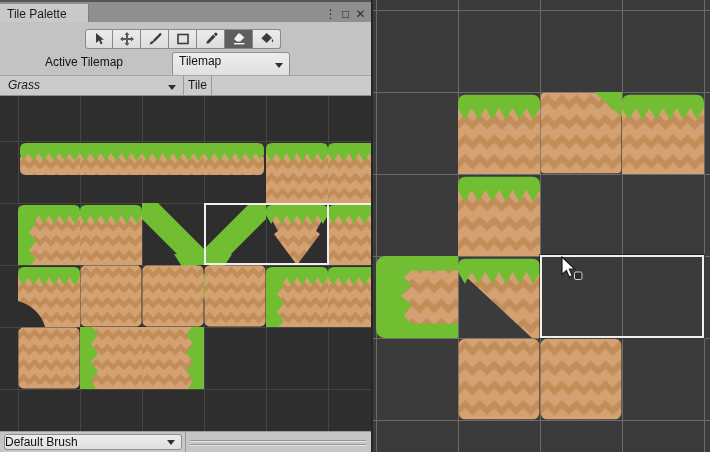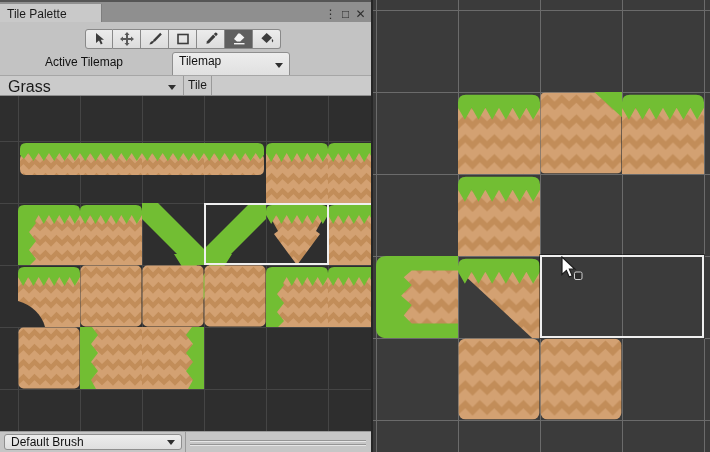--- a/index.html
+++ b/index.html
@@ -2,21 +2,21 @@
 <html style="--green: #72BE33; --palbg: #2E2E2E;"><head>
 <meta charset="utf-8">
 <style>
   html,body{margin:0;padding:0;background:#222;}
   #app{position:relative;width:710px;height:452px;overflow:hidden;
        font-family:"Liberation Sans",sans-serif;background:#3B3B3B;}
   
   #left-panel{position:absolute;left:0;top:0;width:371px;height:452px;background:#C3C3C3;}
   #tab-strip{position:absolute;left:0;top:0;width:371px;height:22px;background:#8F8F8F;
              border-top:2px solid #555;box-sizing:border-box;}
-  #tab{position:absolute;left:0;top:2px;width:102px;height:20px;background:#C9C9C9;
+  #tab{position:absolute;left:0;top:2px;width:89px;height:20px;background:#C9C9C9;
        border-right:1px solid #7e7e7e;box-sizing:border-box;
        font-size:12px;color:#1a1a1a;line-height:20px;padding-left:7px;}
   #win-icons{position:absolute;right:4px;top:2px;height:20px;display:flex;align-items:center;gap:2px;}
   #win-icons span{display:inline-block;width:13px;text-align:center;color:#2d2d2d;
                   font-size:12px;line-height:18px;cursor:default;}
   #toolbar-block{position:absolute;left:0;top:22px;width:371px;height:53px;background:#C3C3C3;}
   #tool-row{position:absolute;left:85px;top:7px;display:flex;}
   .tool-btn{width:28px;height:20px;background:linear-gradient(#ECECEC,#DCDCDC);
             border:1px solid #898989;border-left:none;box-sizing:border-box;
             display:flex;align-items:center;justify-content:center;}
@@ -27,38 +27,38 @@
   #active-tilemap-label{position:absolute;left:0;top:3px;width:168px;text-align:center;
                         font-size:12px;color:#111;}
   .dropdown{background:linear-gradient(#EDEDED,#DFDFDF);border:1px solid #8f8f8f;border-radius:3px;
             box-sizing:border-box;font-size:12px;color:#111;position:relative;}
   #tilemap-dd{position:absolute;left:172px;top:0px;width:118px;height:26px;line-height:17px;padding-left:6px;}
   .dd-arrow{position:absolute;right:6px;top:50%;margin-top:-2px;width:0;height:0;
             border-left:4px solid transparent;border-right:4px solid transparent;
             border-top:5px solid #2f2f2f;}
   #palette-header{position:absolute;left:0;top:75px;width:371px;height:21px;background:#CBCBCB;
                   border-top:1px solid #a6a6a6;border-bottom:1px solid #8f8f8f;box-sizing:border-box;}
-  #palette-dd-label{position:absolute;left:8px;top:2px;font-size:16px;color:#1a1a1a;}
+  #palette-dd-label{position:absolute;left:8px;top:2px;font-size:12px;color:#1a1a1a;font-style:italic;}
   #palette-dd-arrow{position:absolute;left:168px;top:9px;width:0;height:0;
             border-left:4px solid transparent;border-right:4px solid transparent;
             border-top:5px solid #2f2f2f;}
   .vsep{position:absolute;top:0;width:1px;height:100%;background:#9a9a9a;}
   #edit-btn{position:absolute;left:188px;top:2px;font-size:12px;color:#1a1a1a;}
   
   #palette-view{position:absolute;left:0;top:96px;width:371px;height:335px;background:#2E2E2E;
     background-image:linear-gradient(to right,#454545 1px,transparent 1px),
                      linear-gradient(to bottom,#454545 1px,transparent 1px);
     background-size:62px 62px;background-position:18px 45px;}
   #palette-svg{position:absolute;left:0;top:0;}
   .sel-box{position:absolute;border:2px solid #EFEFEF;box-sizing:border-box;pointer-events:none;}
   #palette-sel-ext{position:absolute;height:2px;background:#EFEFEF;pointer-events:none;}
   
   #bottom-bar{position:absolute;left:0;top:431px;width:371px;height:21px;background:#C6C6C6;
               border-top:1px solid #9b9b9b;box-sizing:border-box;}
-  #brush-dd{position:absolute;left:4px;top:2px;width:178px;height:16px;line-height:14px;padding-left:6px;}
+  #brush-dd{position:absolute;left:4px;top:2px;width:178px;height:16px;line-height:14px;padding-left:0;}
   #grip-lines{position:absolute;left:190px;top:0;width:176px;height:100%;}
   .grip-line{position:absolute;left:0;width:100%;height:1px;background:#969696;box-shadow:0 1px 0 #e6e6e6;}
   
   #divider{position:absolute;left:371px;top:0;width:2px;height:452px;background:#262626;}
   #scene-view{position:absolute;left:373px;top:0;width:337px;height:452px;background:#3B3B3B;
     background-image:linear-gradient(to right,#6B6B6B 1px,transparent 1px),
                      linear-gradient(to bottom,#6B6B6B 1px,transparent 1px);
     background-size:82px 82px;background-position:3px 10px;}
   #scene-svg{position:absolute;left:0;top:0;}
   #scene-cursor{position:absolute;pointer-events:none;}

